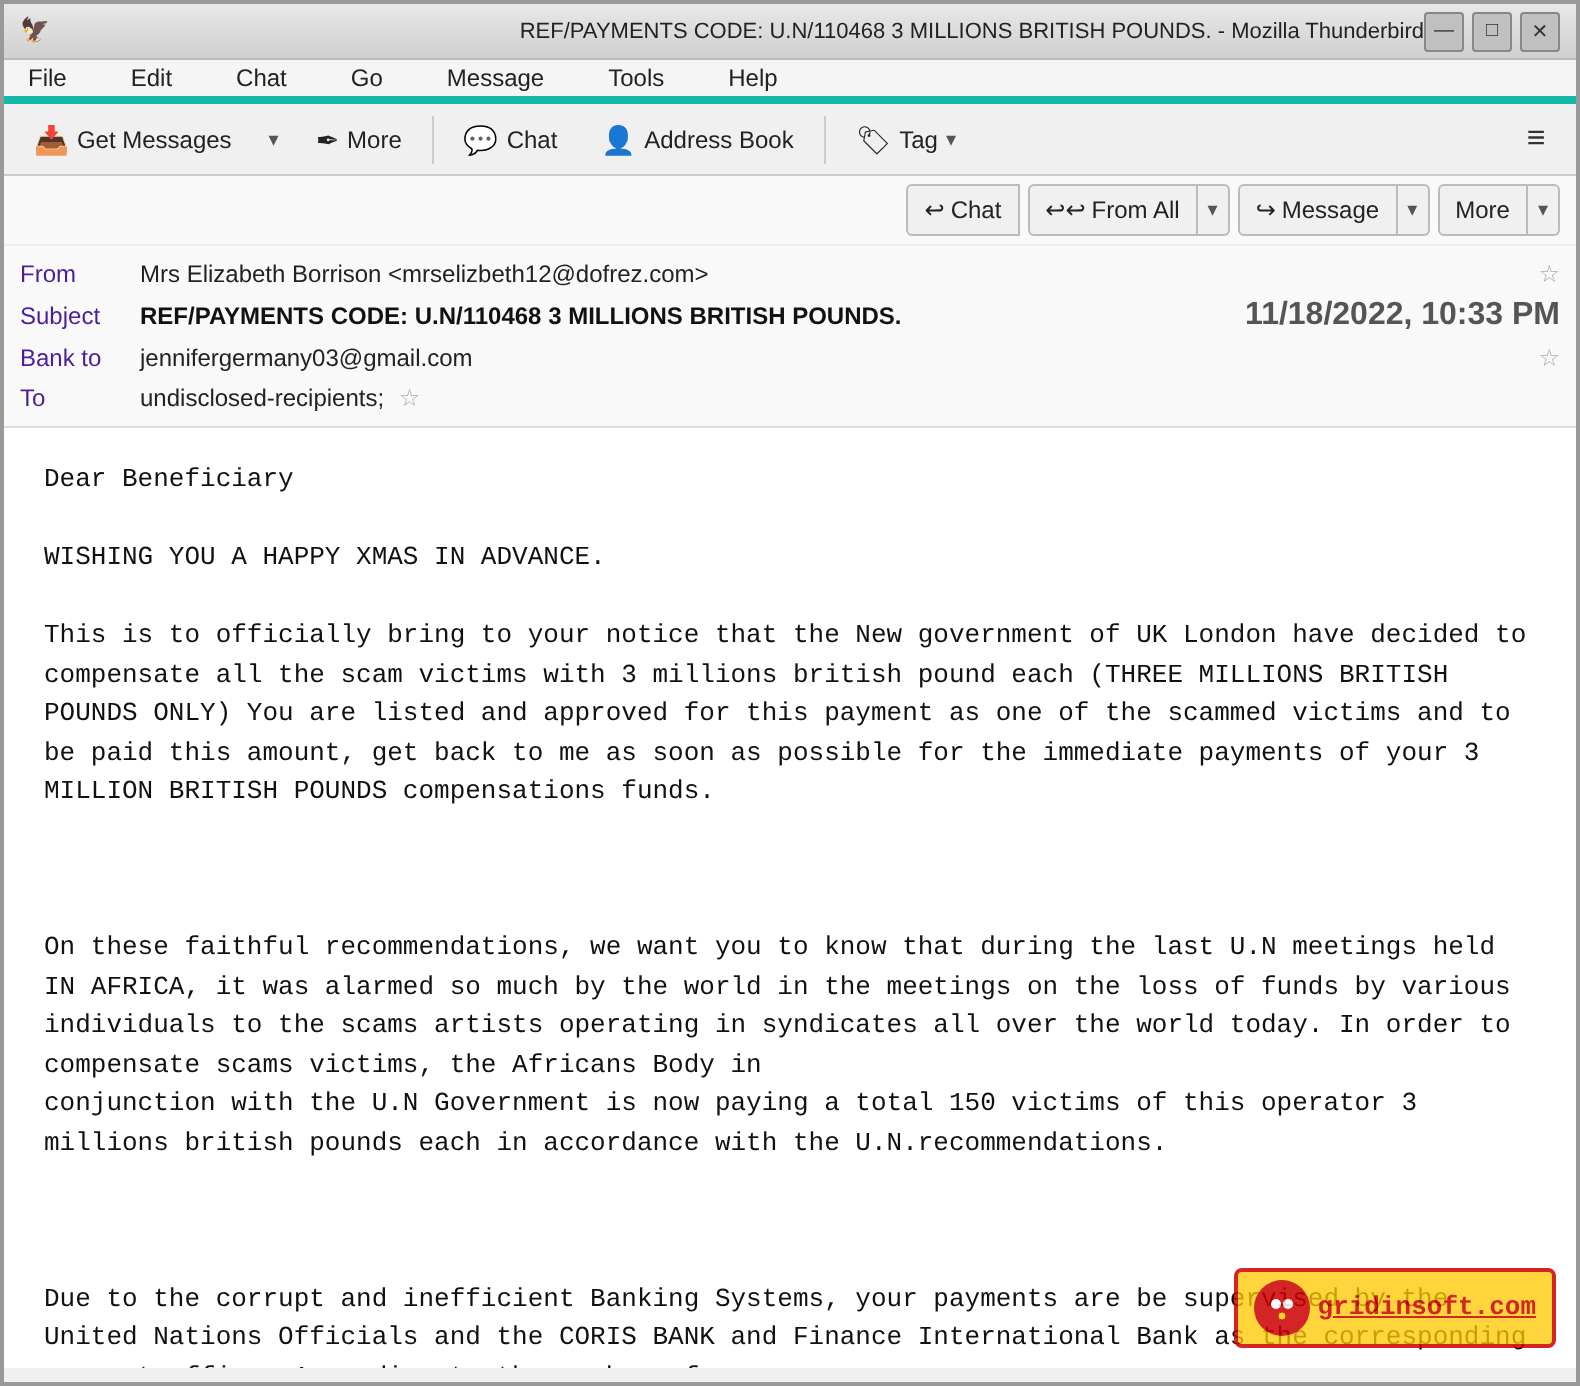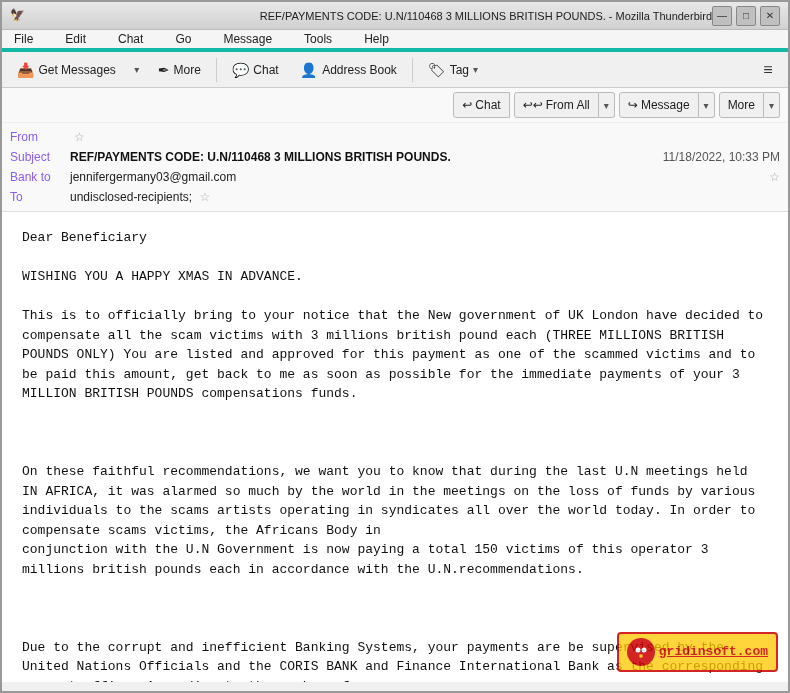--- a/index.html
+++ b/index.html
@@ -179,32 +179,33 @@
       padding: 4px 8px;
     }
     .meta-row {
       display: flex;
       align-items: center;
       padding: 2px 0;
       font-size: 12px;
       min-height: 20px;
     }
     .meta-label {
-      color: #8b5cf6;
+      color: #4c1d95;
       width: 60px;
       flex-shrink: 0;
       font-size: 12px;
     }
     .meta-value {
       color: #222;
       flex: 1;
     }
     .meta-date {
       color: #555;
-      font-size: 12px;
+      font-size: 16px;
+      font-weight: bold;
     }
     .subject-value {
       font-weight: bold;
       color: #111;
     }
     .star-icon {
       margin-left: 4px;
       color: #aaa;
       font-size: 12px;
       cursor: pointer;
@@ -364,20 +365,21 @@
         <span>More</span>
       </div>
       <div class="hdr-btn-arrow">▾</div>
     </div>
   </div>
 
   <div class="email-meta">
 
     <div class="meta-row">
       <span class="meta-label">From</span>
+      <span class="meta-value">Mrs Elizabeth Borrison &lt;mrselizbeth12@dofrez.com&gt;</span>
       <span class="star-icon">☆</span>
     </div>
 
     <div class="meta-row">
       <span class="meta-label">Subject</span>
       <span class="meta-value subject-value">REF/PAYMENTS CODE: U.N/110468 3 MILLIONS BRITISH POUNDS.</span>
       <span class="meta-date">11/18/2022, 10:33 PM</span>
     </div>
 
     <div class="meta-row">

